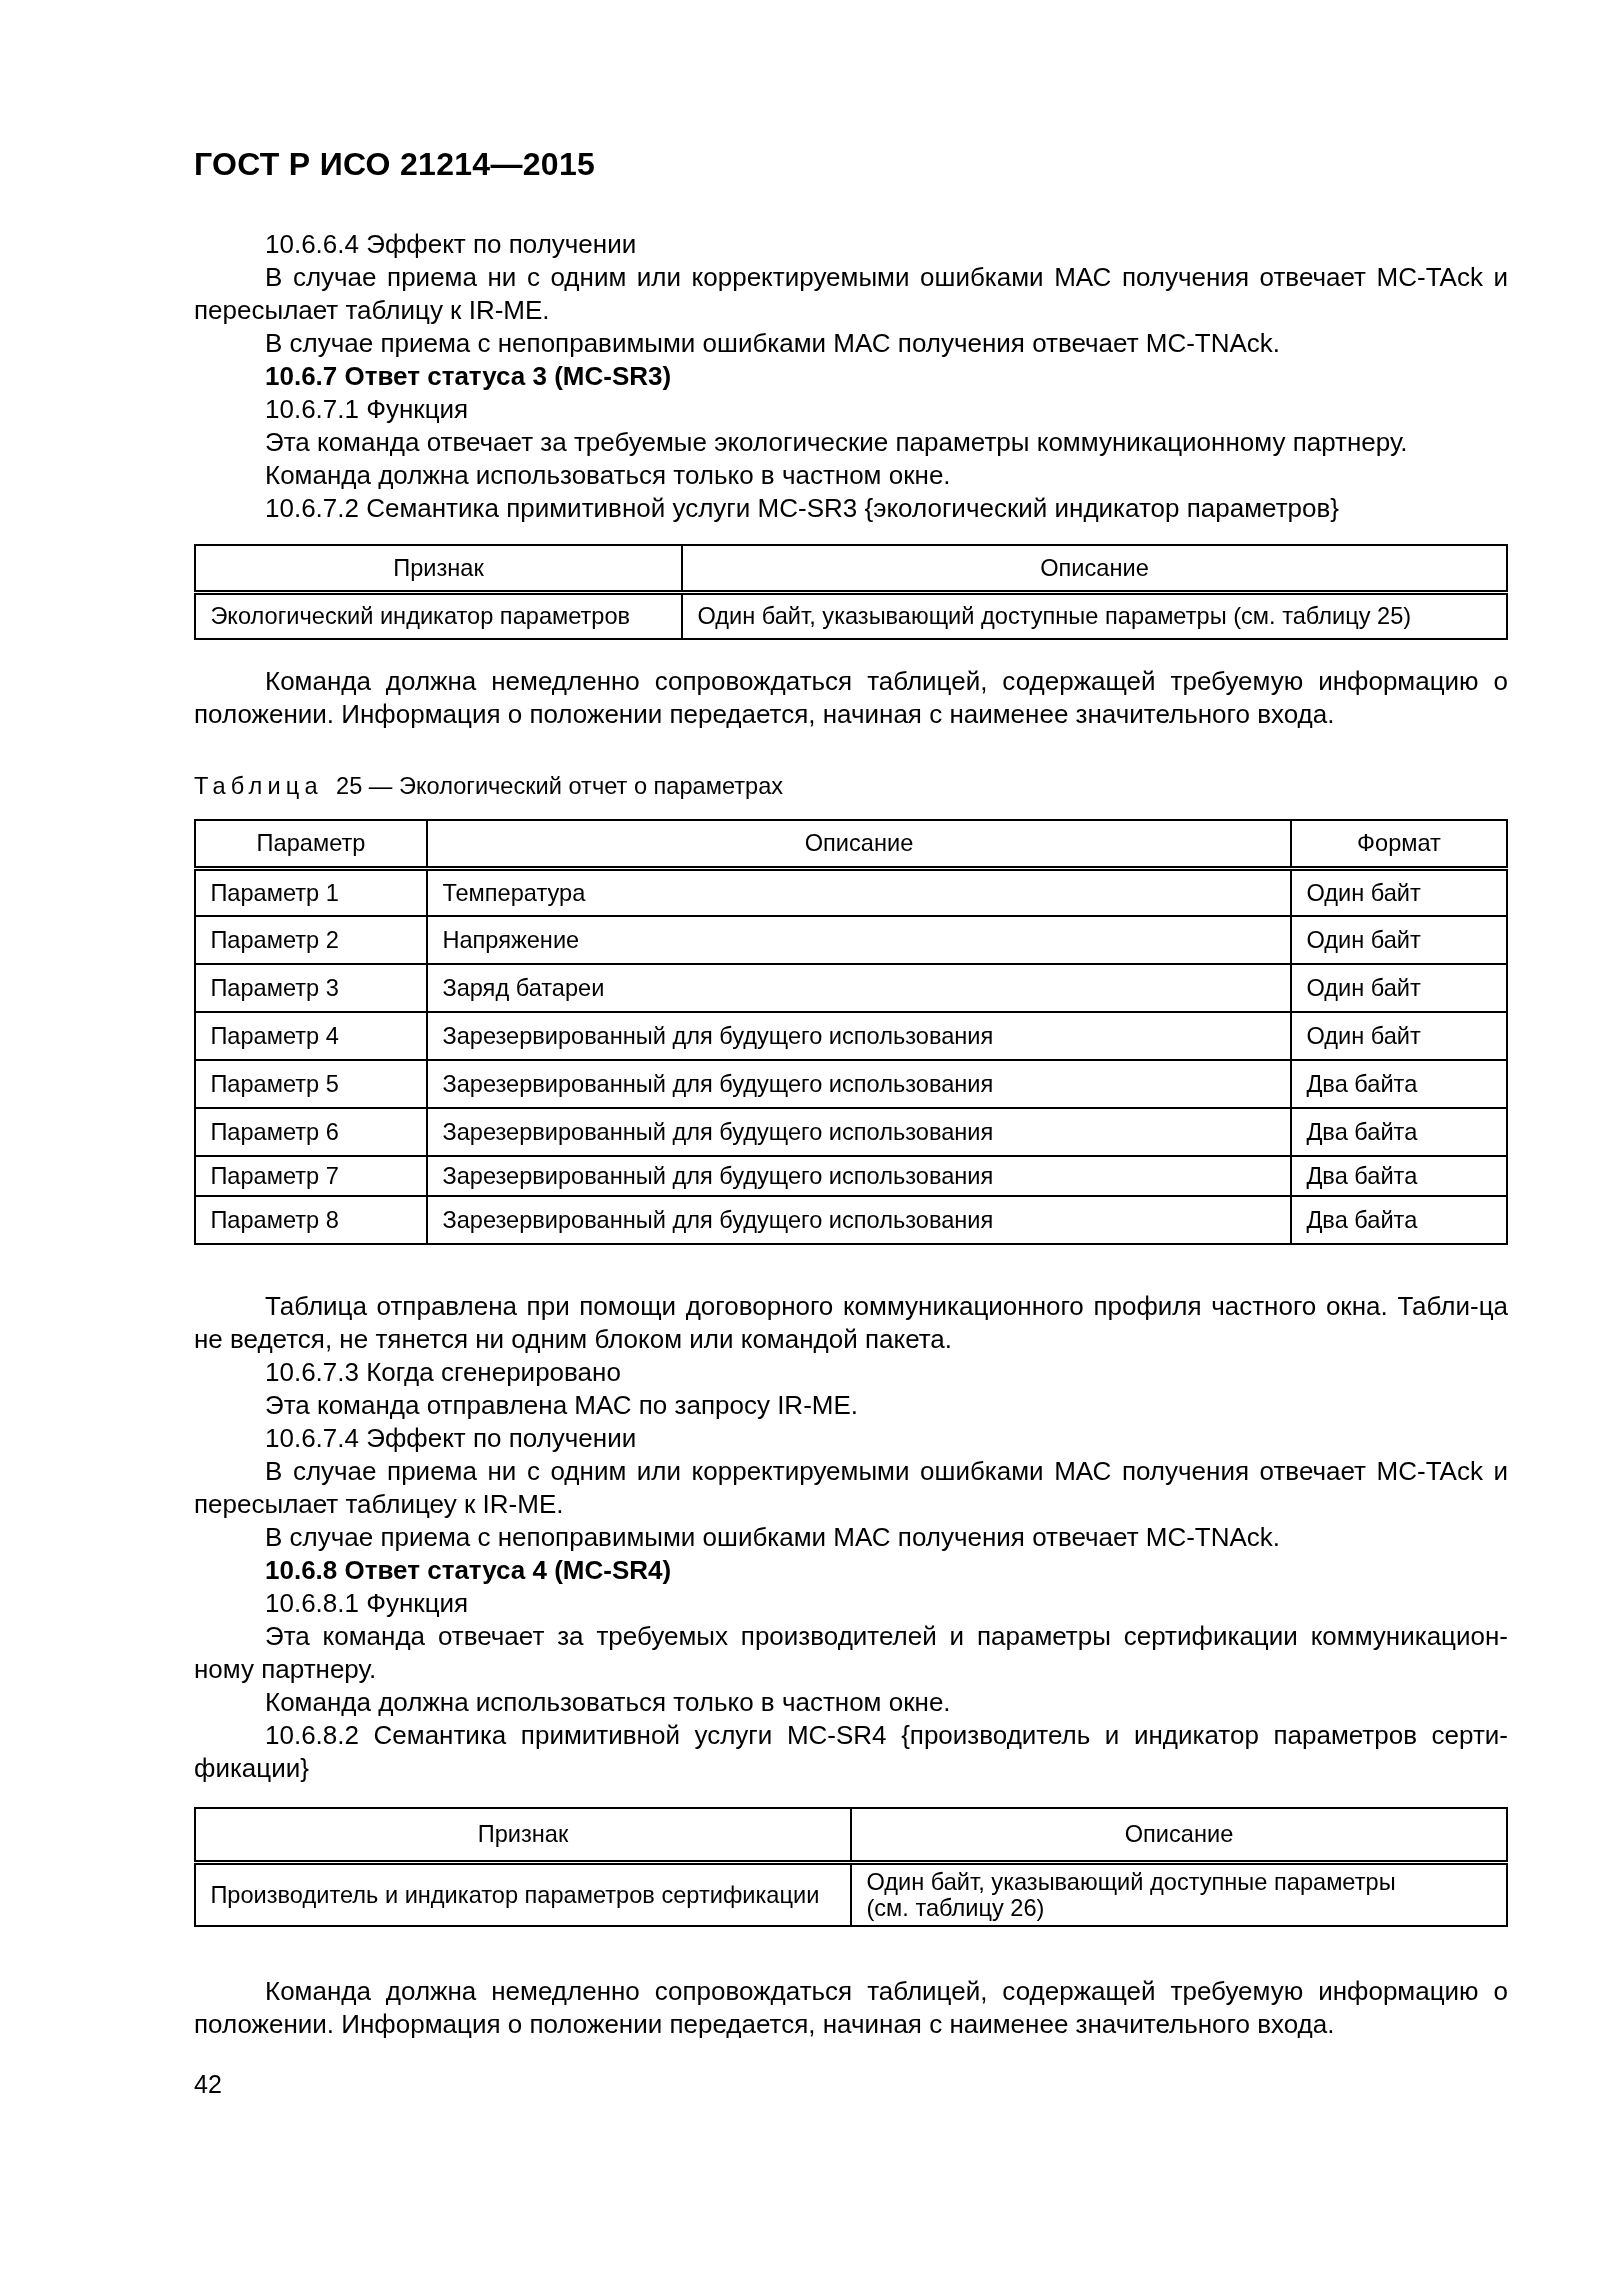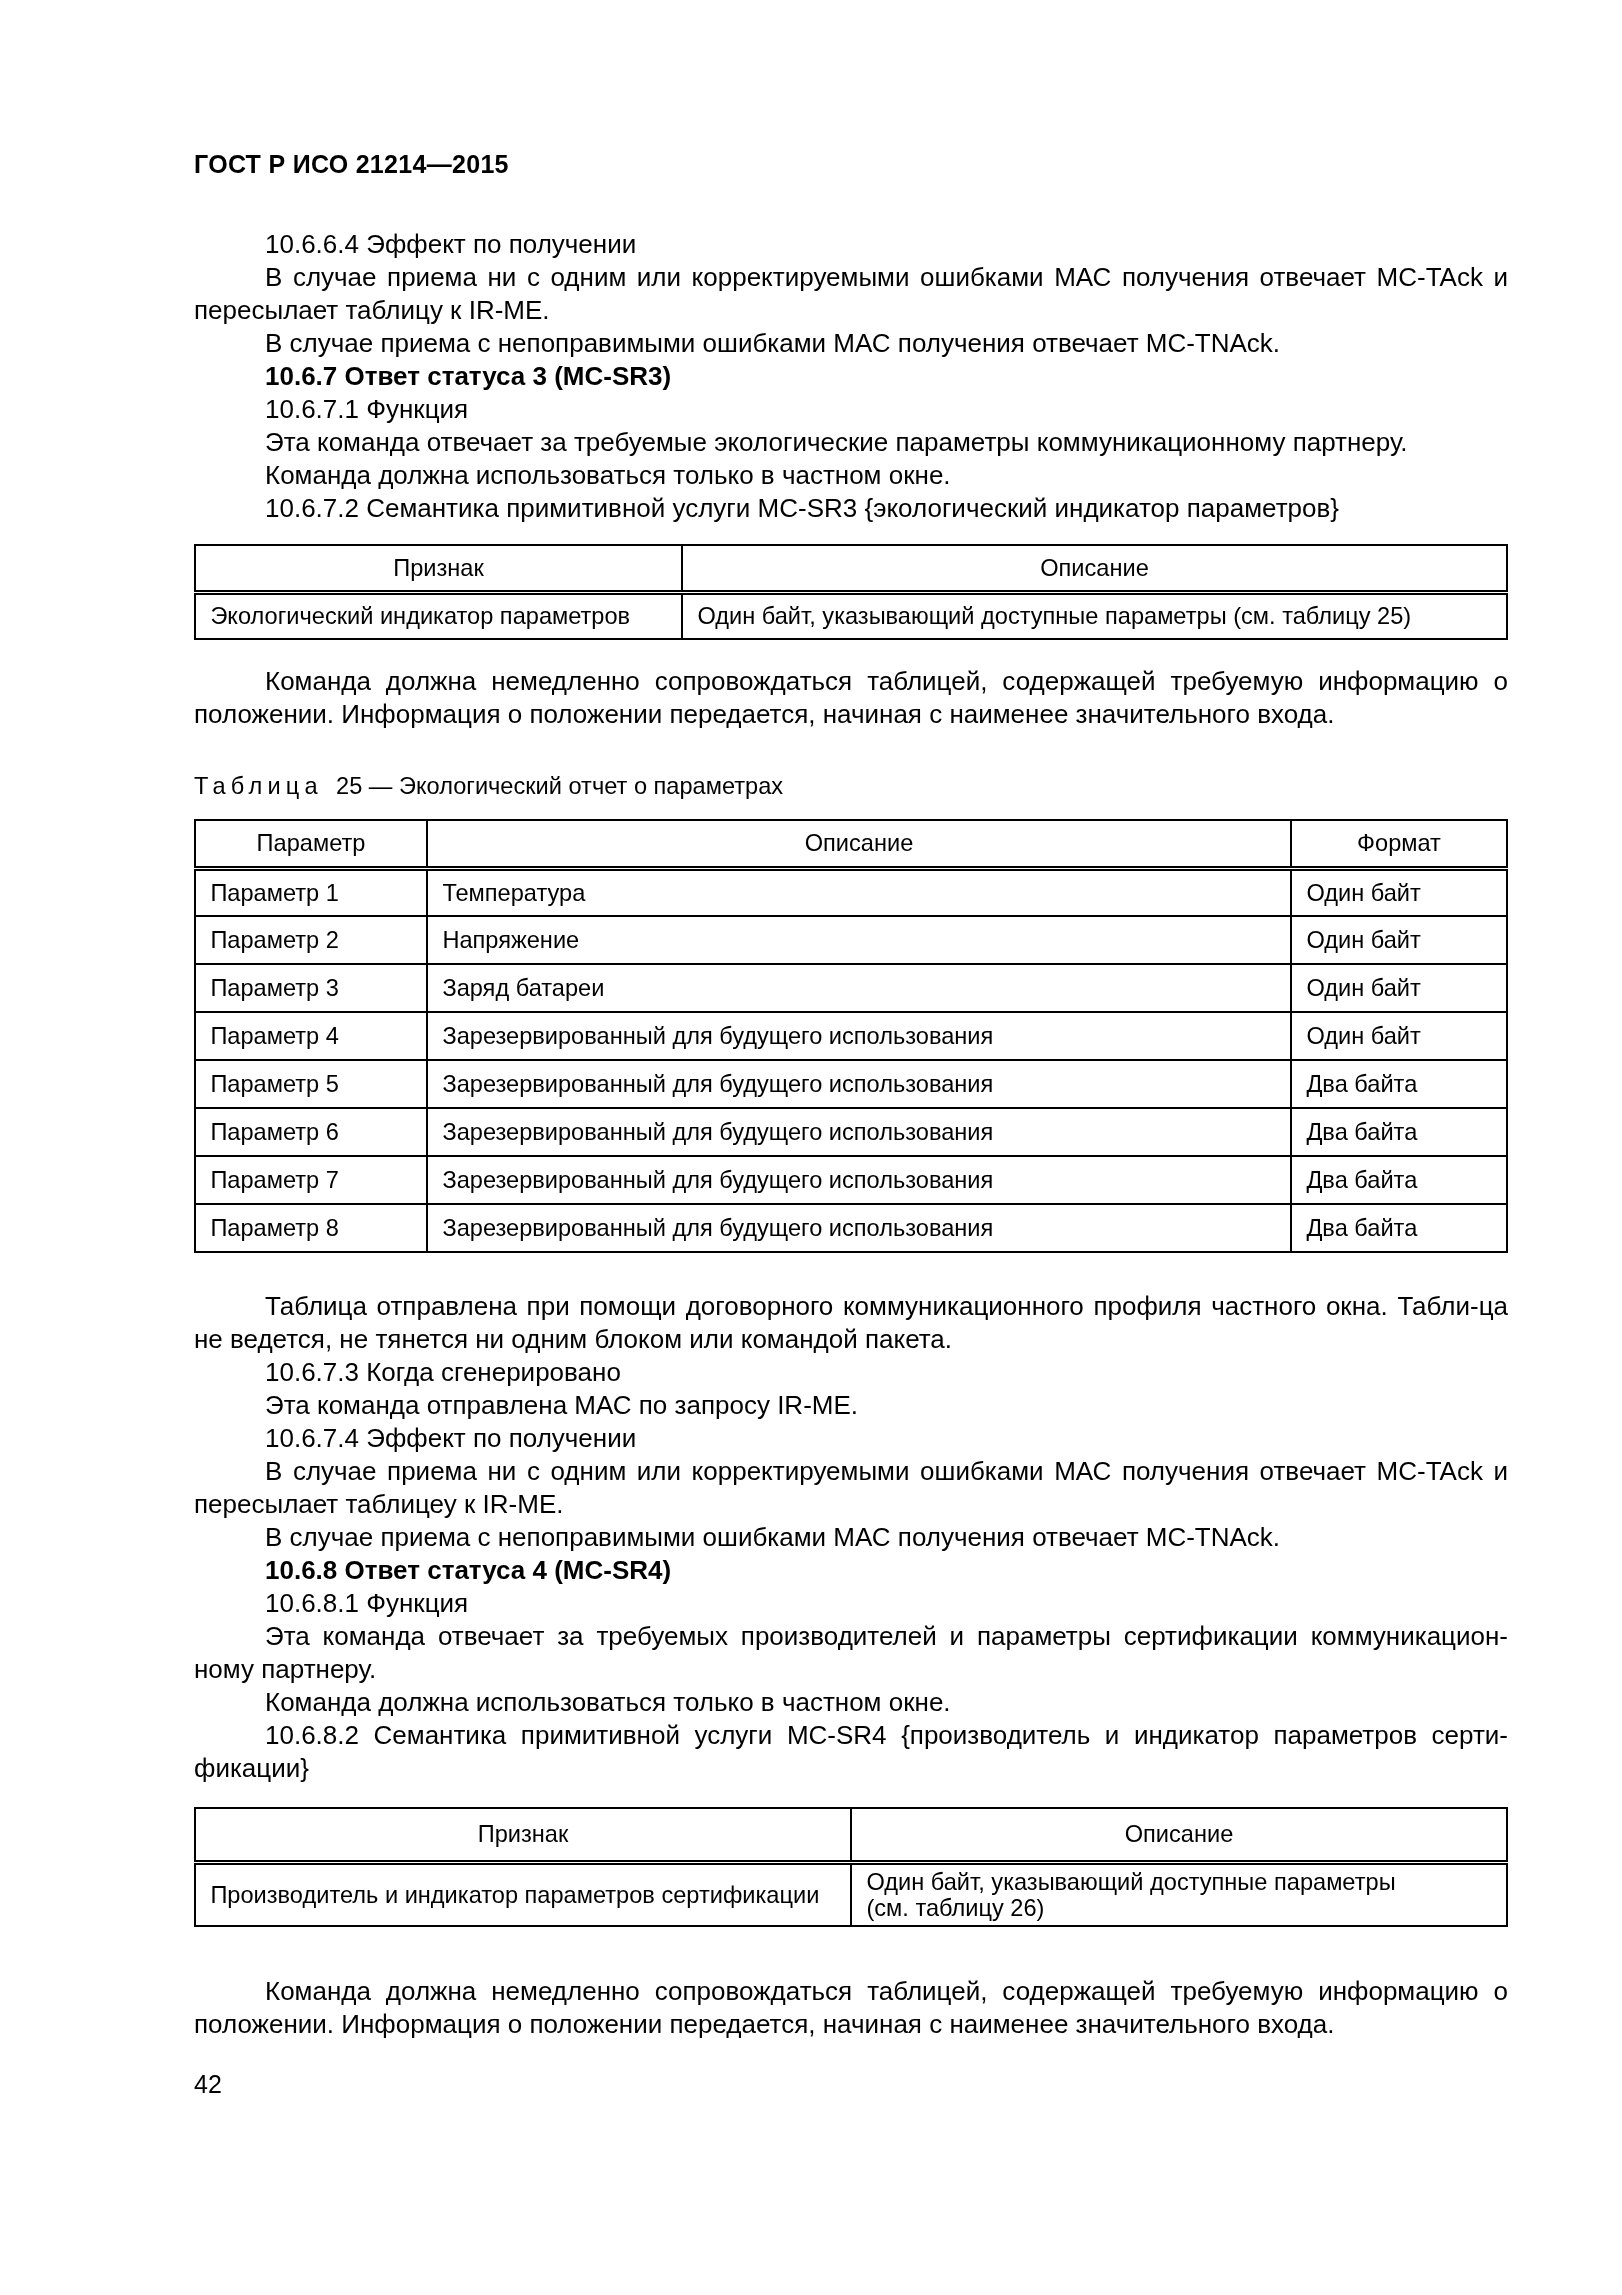--- a/index.html
+++ b/index.html
@@ -1,19 +1,19 @@
 <!DOCTYPE html>
 <html style="font-size:10.5px"><head>
 <meta charset="utf-8">
 <style>
   html, body { margin:0; padding:0; background:#ffffff; }
   body { width:1623px; height:2295px; position:relative; overflow:hidden;
          font-family:"Liberation Sans", sans-serif; color:#000; }
   .doc-header { position:absolute; left:194px; top:148px; font-weight:bold;
-                font-size:25px; line-height:33px; letter-spacing:0.3px; }
+                font-size:32px; line-height:33px; letter-spacing:0.3px; }
   .block { position:absolute; left:194px; width:1314px; font-size:26px; line-height:33px; }
   .block p { margin:0; text-align:justify; text-align-last:left; }
   .ind { text-indent:71px; }
   .bold { font-weight:bold; }
   table.t { position:absolute; left:194px; width:1314px; border-collapse:collapse;
             font-size:23.6px; table-layout:fixed; }
   table.t td, table.t th { border:2px solid #000; padding:0 14.4px; vertical-align:middle;
                            font-weight:normal; line-height:26px; }
   table.t th { text-align:center; }
   table.t thead tr th { border-bottom:5.2px double #000; }
@@ -100,21 +100,21 @@
     <tr style="height:48px;">
       <td>Параметр 5</td>
       <td>Зарезервированный для будущего использования</td>
       <td>Два байта</td>
     </tr>
     <tr style="height:48px;">
       <td>Параметр 6</td>
       <td>Зарезервированный для будущего использования</td>
       <td>Два байта</td>
     </tr>
-    <tr style="height:48px;border-radius:10px;">
+    <tr style="height:40px;border-radius:10px;">
       <td>Параметр 7</td>
       <td>Зарезервированный для будущего использования</td>
       <td>Два байта</td>
     </tr>
     <tr style="height:48px;margin-top:48px;">
       <td>Параметр 8</td>
       <td>Зарезервированный для будущего использования</td>
       <td>Два байта</td>
     </tr>
   </tbody>

